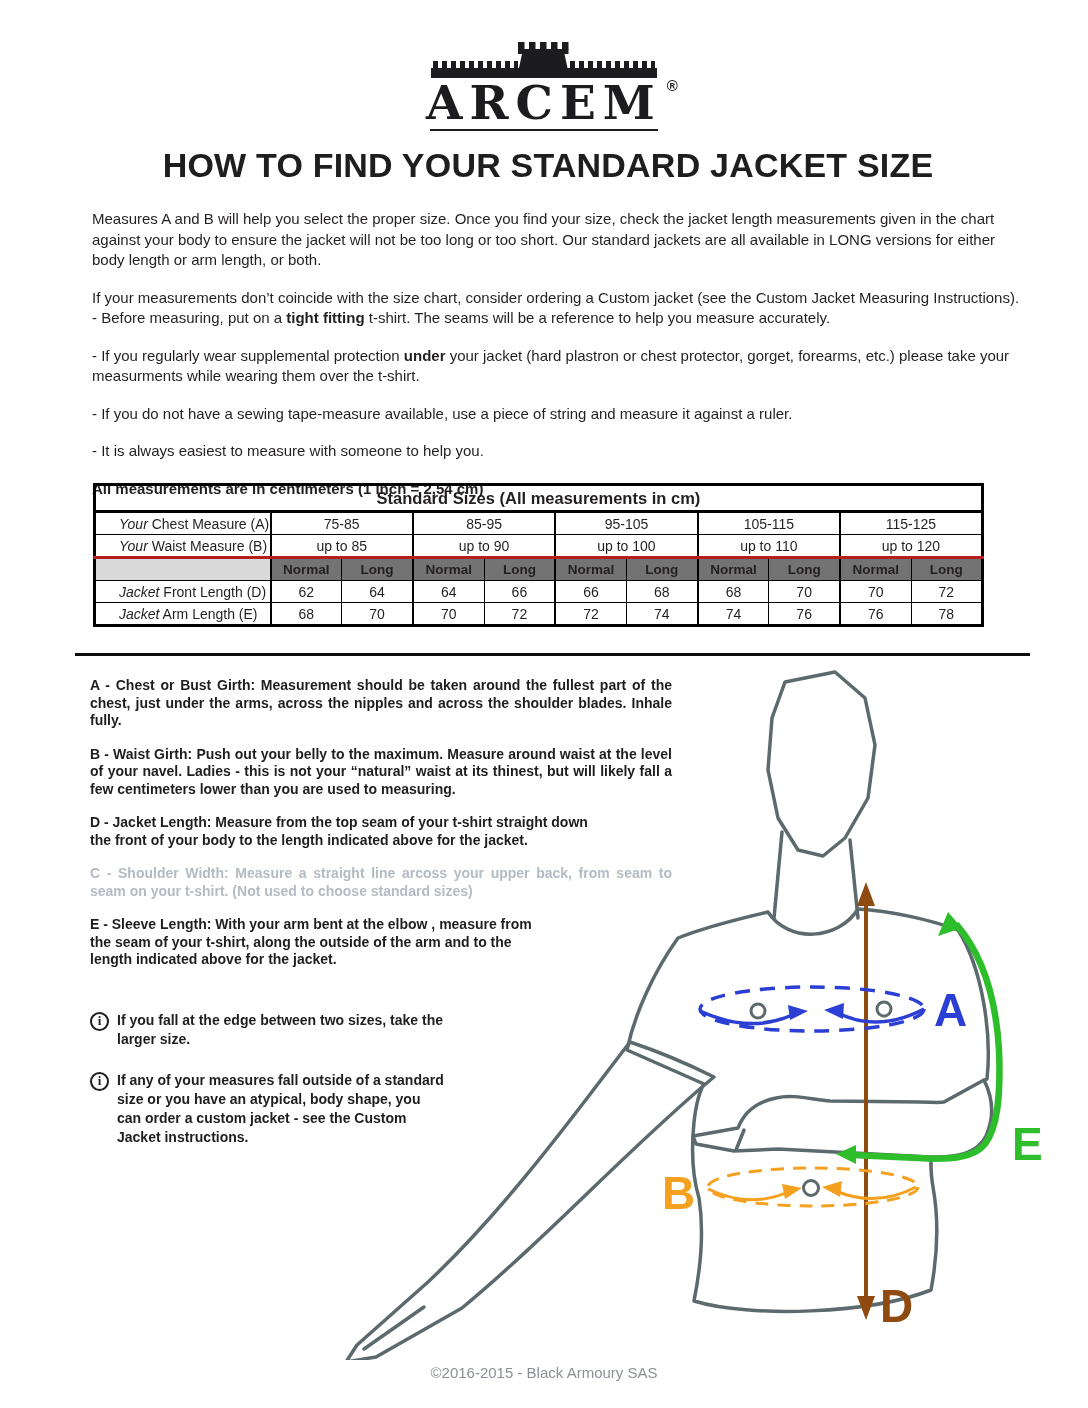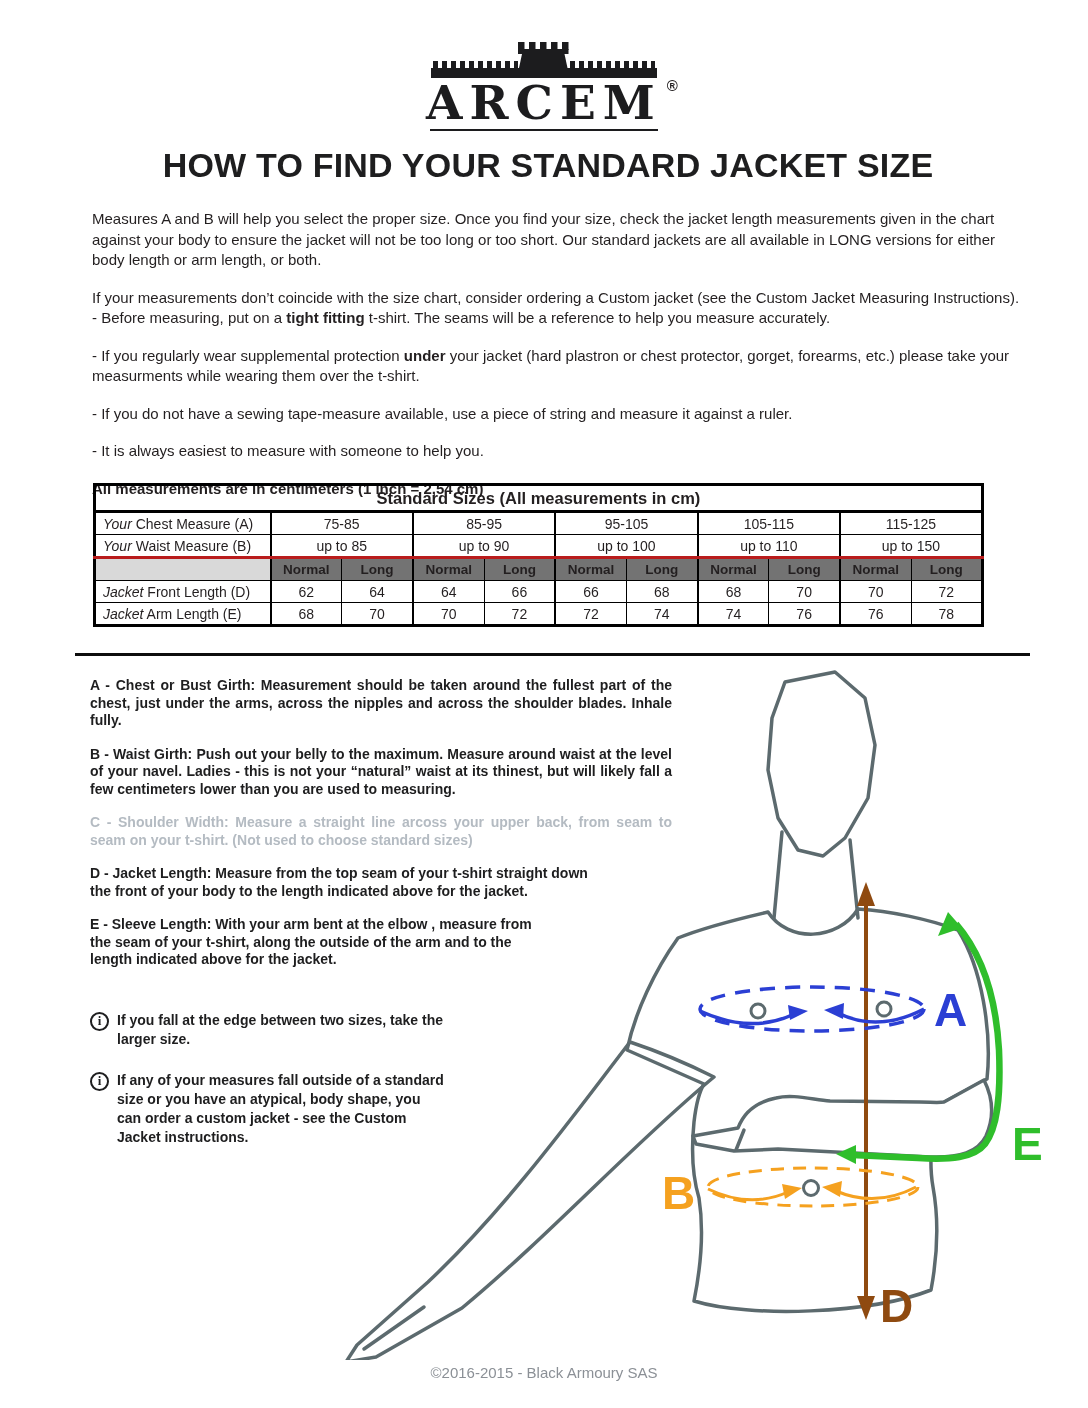--- a/index.html
+++ b/index.html
@@ -40,21 +40,21 @@
     border-collapse:collapse; table-layout:fixed;
     border:3px solid #000; font-size:14px;
   }
   table.sizes th, table.sizes td {
     border:1px solid #000; padding:0 4px; height:21px;
     text-align:center; vertical-align:middle; overflow:hidden; white-space:nowrap;
   }
   table.sizes tr.title-row th {
     height:24px; font-size:16.5px; font-weight:bold; border-bottom:3px solid #000;
   }
-  table.sizes td.lbl { text-align:left; padding-left:7px; }
+  table.sizes td.lbl { text-align:left; padding-left:23px; }
   table.sizes td.corner { background:#d9d9d9; }
   table.sizes tr.waist-row td { border-bottom:3px solid #b91c1c; }
   table.sizes td.glx { border-left:2px solid #000; }
   table.sizes tr.subhead-row td.sh { background:#737373; font-weight:bold; font-size:13.5px; }
 
   
   .divider { position:absolute; left:75px; top:653px; width:955px; height:3px; background:#0d0d0d; }
 
   
   .sections { position:absolute; left:90px; top:677px; width:582px;
@@ -161,21 +161,21 @@
       <td colspan="2" class="glx">95-105</td>
       <td colspan="2" class="glx">105-115</td>
       <td colspan="2" class="glx">115-125</td>
     </tr>
     <tr class="waist-row">
       <td class="lbl"><i>Your</i><span> Waist Measure (B)</span></td>
       <td colspan="2" class="glx">up to 85</td>
       <td colspan="2" class="glx">up to 90</td>
       <td colspan="2" class="glx">up to 100</td>
       <td colspan="2" class="glx">up to 110</td>
-      <td colspan="2" class="glx">up to 150</td>
+      <td colspan="2" class="glx">up to 120</td>
     </tr>
     <tr class="subhead-row">
       <td class="corner"></td>
       <td class="sh glx">Normal</td>
       <td class="sh">Long</td>
       <td class="sh glx">Normal</td>
       <td class="sh">Long</td>
       <td class="sh glx">Normal</td>
       <td class="sh">Long</td>
       <td class="sh glx">Normal</td>
@@ -210,22 +210,22 @@
       <td>78</td>
     </tr>
   </tbody>
     </table>
 
   <div class="divider"></div>
 
   <div class="sections">
     <p class="sec sec-a">A - Chest or Bust Girth: Measurement should be taken around the fullest part of the chest, just under the arms, across the nipples and across the shoulder blades. Inhale fully.</p>
     <p class="sec sec-b">B - Waist Girth: Push out your belly to the maximum. Measure around waist at the level of your navel. Ladies - this is not your “natural” waist at its thinest, but will likely fall a few centimeters lower than you are used to measuring.</p>
+    <p class="sec sec-d">D - Jacket Length: Measure from the top seam of your t-shirt straight down the front of your body to the length indicated above for the jacket.</p>
     <p class="sec sec-c">C - Shoulder Width: Measure a straight line arcoss your upper back, from seam to seam on your t-shirt. (Not used to choose standard sizes)</p>
-    <p class="sec sec-d">D - Jacket Length: Measure from the top seam of your t-shirt straight down the front of your body to the length indicated above for the jacket.</p>
     <p class="sec sec-e">E - Sleeve Length: With your arm bent at the elbow , measure from the seam of your t-shirt, along the outside of the arm and to the length indicated above for the jacket.</p>
 
     <div class="notes">
       <div class="note">
         <span class="note-icon">i</span>
         <span class="note-text">If you fall at the edge between two sizes, take the larger size.</span>
       </div>
       <div class="note">
         <span class="note-icon">i</span>
         <span class="note-text">If any of your measures fall outside of a standard size or you have an atypical, body shape, you can order a custom jacket - see the Custom Jacket instructions.</span>

